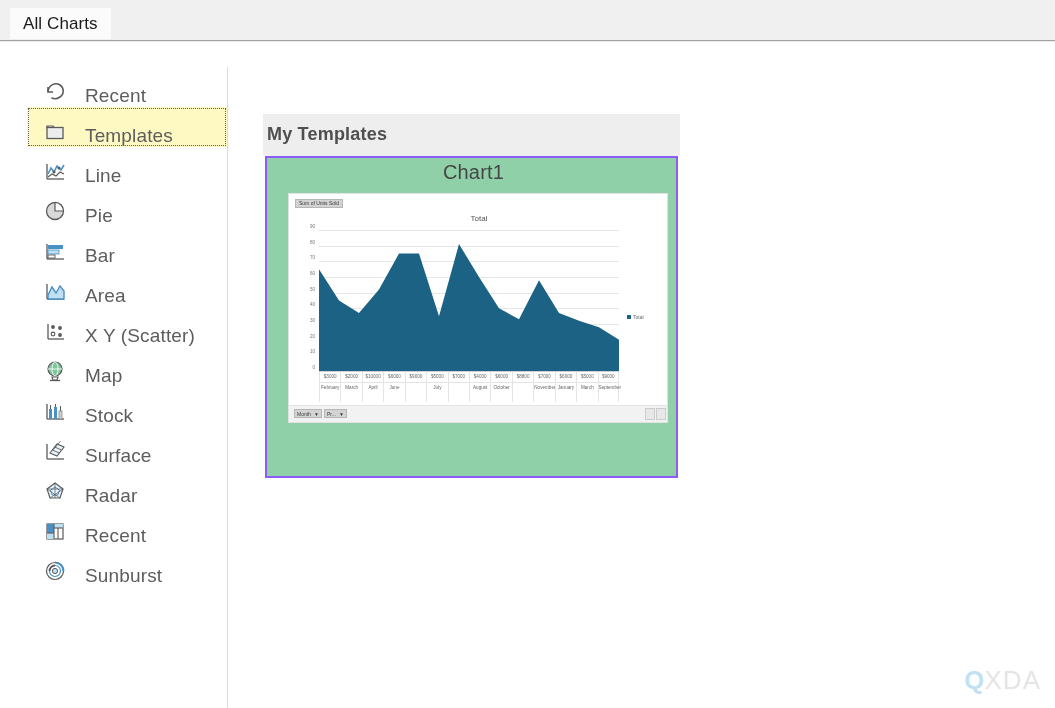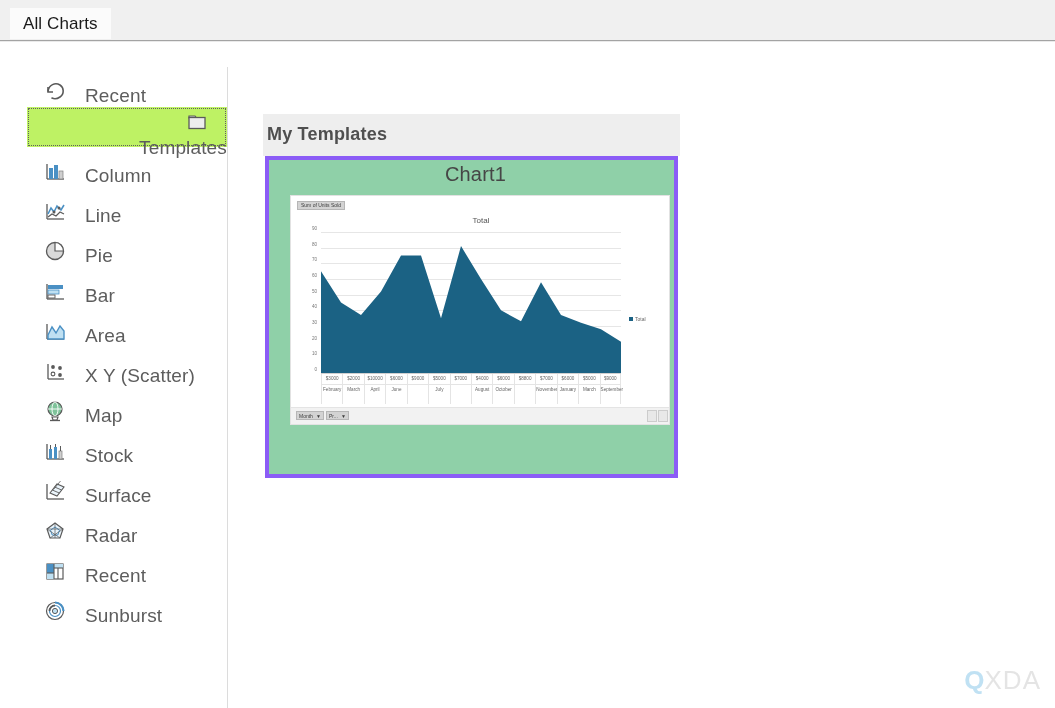--- a/index.html
+++ b/index.html
@@ -41,24 +41,23 @@
   }
   .side-item{
     position:relative;
     height:40px;width:200px;
     display:flex;align-items:flex-end;
     box-sizing:border-box;
     padding-left:14px;
     cursor:default;
   }
   .side-item.selected{
-    background:#bef264;
+    background:#fef9c3;
     outline:1px dotted #5f5f5f;
     outline-offset:-2px;
-    flex-direction:column;
   }
   .side-icon{
     width:30px;height:30px;
     flex:0 0 30px;
     display:flex;align-items:center;justify-content:center;
     margin-right:14px;
   }
   .side-label{
     font-size:19px;color:#5d5d5d;
     letter-spacing:.15px;
@@ -84,21 +83,21 @@
     position:absolute;left:4px;top:10px;
     font-size:18px;font-weight:bold;color:#4f4f4f;
     letter-spacing:.2px;
   }
 
   
   .tile{
     position:absolute;left:2px;top:42px;width:413px;height:322px;
     background:#8fd0a8;
     box-sizing:border-box;
-    border:4px solid #8b5cf6;
+    border:2px solid #8b5cf6;
   }
   .tile-title{
     position:absolute;left:0;top:3px;width:413px;
     text-align:center;
     font-size:20px;color:#464646;
     letter-spacing:.2px;
   }
 
   
   .preview{
@@ -242,32 +241,20 @@
         <span class="side-label">Recent</span>
       </div>
       <div class="side-item selected">
         <span class="side-icon">
           <svg width="26" height="26" viewBox="0 0 26 26" xmlns="http://www.w3.org/2000/svg">
             <path d="M4 7 L10 7 L11.5 9 L4 9 Z" fill="#e4e4e4" stroke="#5a5a5a" stroke-width="1.2"></path>
             <rect x="4" y="8.5" width="16" height="11" fill="#ededed" stroke="#5a5a5a" stroke-width="1.3"></rect>
           </svg>
         </span>
         <span class="side-label">Templates</span>
-      </div>
-      <div class="side-item">
-        <span class="side-icon">
-          <svg width="26" height="26" viewBox="0 0 26 26" xmlns="http://www.w3.org/2000/svg">
-            <line x1="4" y1="5" x2="4" y2="20" stroke="#5a5a5a" stroke-width="1.3"></line>
-            <line x1="4" y1="20" x2="21" y2="20" stroke="#5a5a5a" stroke-width="1.3"></line>
-            <rect x="6" y="9" width="4" height="11" fill="#4a90c4"></rect>
-            <rect x="11" y="6" width="4" height="14" fill="#4a90c4"></rect>
-            <rect x="16" y="12" width="4" height="8" fill="#cfcfcf" stroke="#7f7f7f" stroke-width=".7"></rect>
-          </svg>
-        </span>
-        <span class="side-label">Column</span>
       </div>
       <div class="side-item">
         <span class="side-icon">
           <svg width="26" height="26" viewBox="0 0 26 26" xmlns="http://www.w3.org/2000/svg">
             <line x1="4" y1="5" x2="4" y2="20" stroke="#5a5a5a" stroke-width="1.3"></line>
             <line x1="4" y1="20" x2="21" y2="20" stroke="#5a5a5a" stroke-width="1.3"></line>
             <polyline points="5,15 8,9 11,13 14,7 18,11 21,6" fill="none" stroke="#4a90c4" stroke-width="1.6"></polyline>
             <polyline points="5,18 9,15 13,17 17,13 21,15" fill="none" stroke="#5a5a5a" stroke-width="1.2"></polyline>
             <circle cx="11" cy="13" r="1.5" fill="#5a5a5a"></circle>
             <circle cx="16" cy="9" r="1.5" fill="#5a5a5a"></circle>

